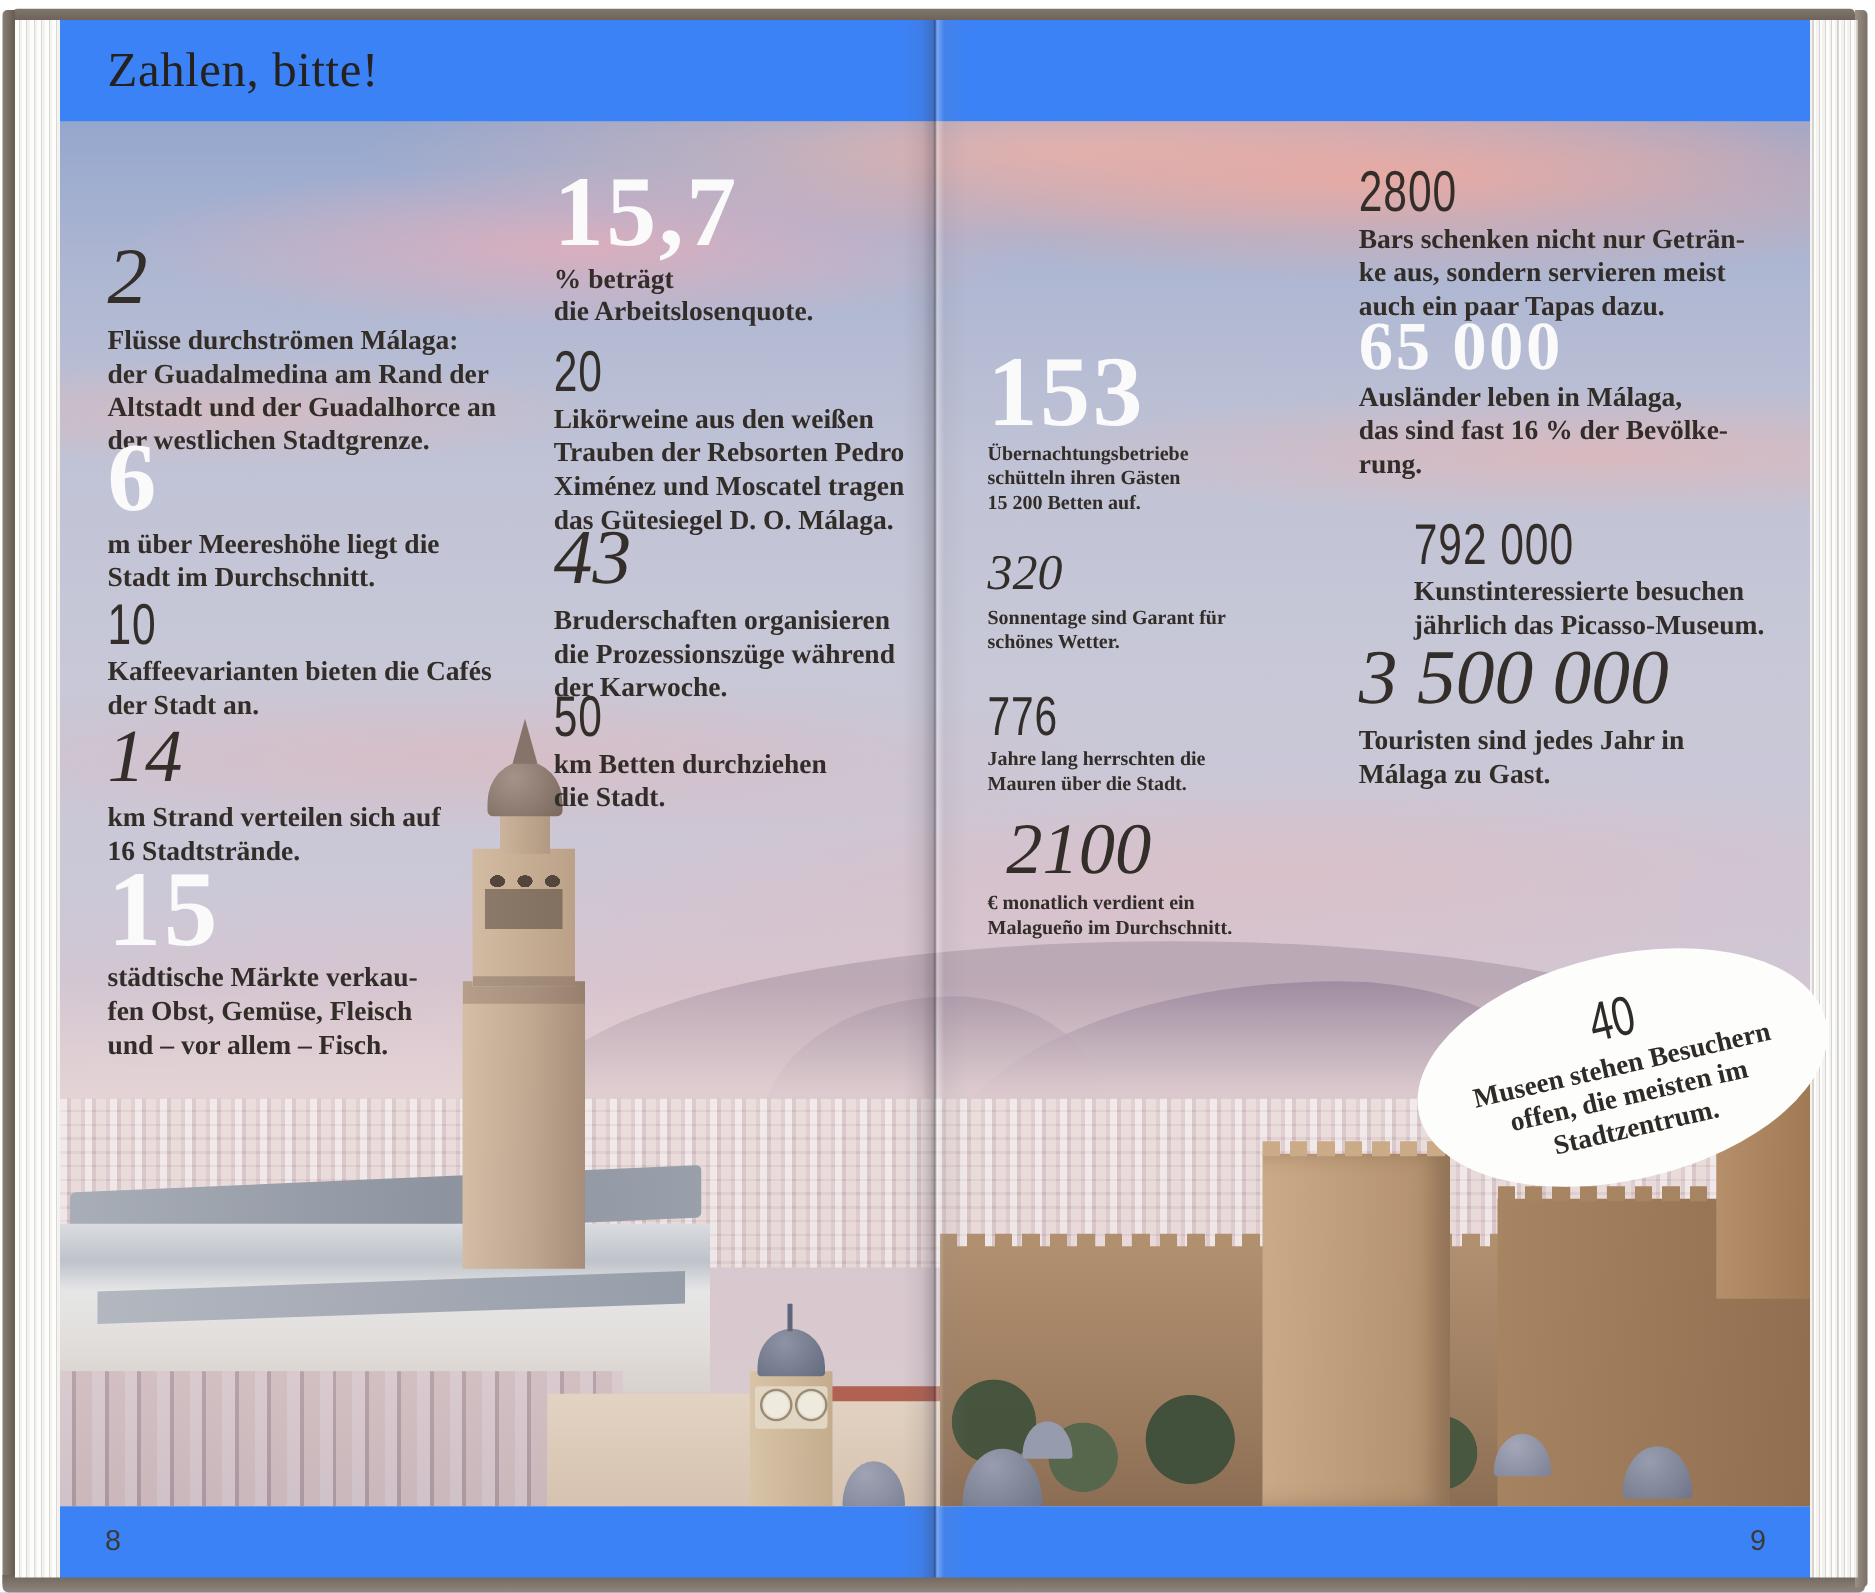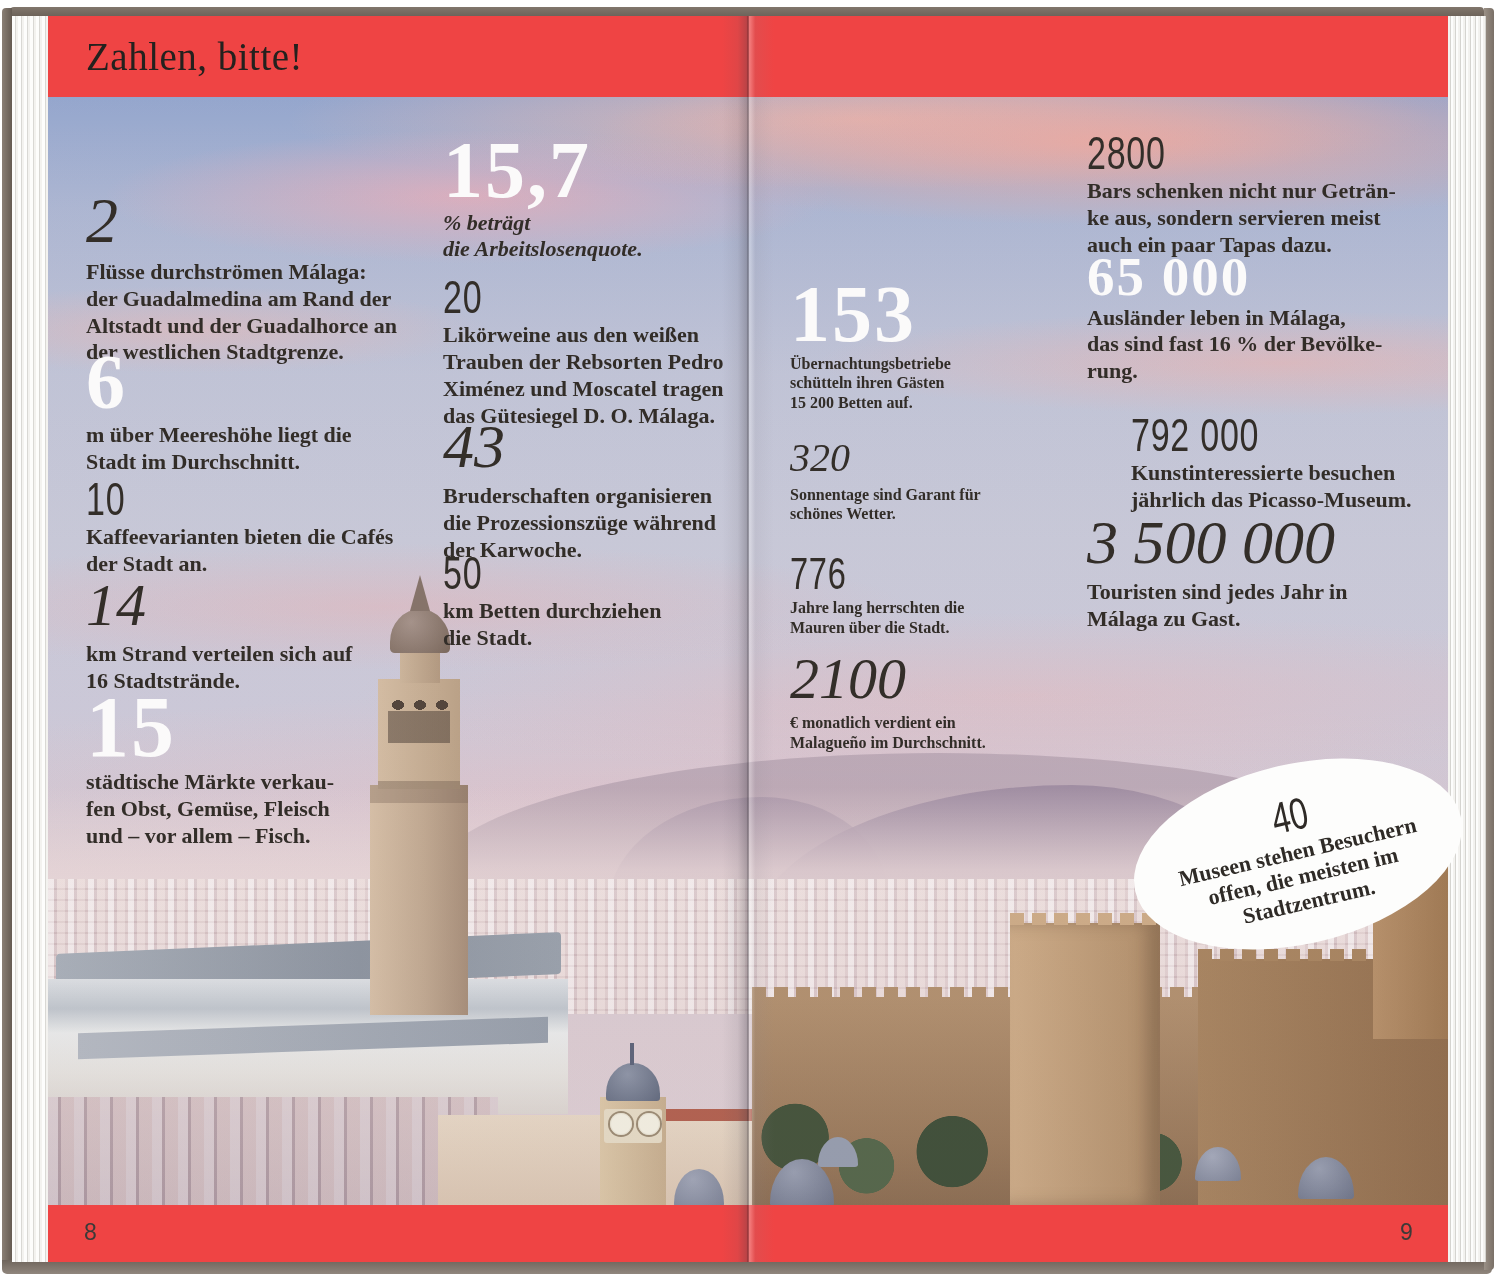--- a/index.html
+++ b/index.html
@@ -7,21 +7,21 @@
   
   .book{position:absolute;inset:0;}
   .edge-top{position:absolute;left:10px;top:7px;right:16px;height:9px;background:linear-gradient(180deg,#81766c,#6d635a);border-radius:4px 4px 0 0;}
   .edge-left{position:absolute;left:2px;top:8px;width:10px;bottom:4px;background:linear-gradient(90deg,#8a7f75,#655b52);border-radius:4px 0 0 4px;}
   .edge-bottom{position:absolute;left:2px;bottom:0px;right:8px;height:14px;background:linear-gradient(180deg,#6f655c,#90867d);border-radius:0 0 5px 5px;}
   .edge-right{position:absolute;right:6px;top:8px;width:10px;bottom:4px;background:linear-gradient(90deg,#9a9086,#7a7067);border-radius:0 4px 4px 0;}
   .stack-left{position:absolute;left:12px;top:16px;width:36px;bottom:12px;
     background:repeating-linear-gradient(90deg,#fdfdfc 0 3px,#d9d8d4 3px 4px,#f3f2ef 4px 6px);}
   .stack-right{position:absolute;right:14px;top:16px;width:38px;bottom:12px;
     background:repeating-linear-gradient(90deg,#f3f2ef 0 2px,#d5d4d0 2px 3px,#fdfdfc 3px 5px);}
-  .pages{position:absolute;left:48px;top:16px;right:52px;bottom:12px;background:#ef4444;}
+  .pages{position:absolute;left:48px;top:16px;right:52px;bottom:12px;background:#3b82f6;}
   .gutter{position:absolute;left:674px;width:52px;top:0;bottom:0;z-index:40;
     background:linear-gradient(90deg,rgba(90,85,95,0) 0%,rgba(90,85,95,.10) 30%,rgba(70,65,75,.30) 47%,rgba(35,32,40,.48) 50%,rgba(255,255,255,.30) 53%,rgba(140,135,145,.12) 64%,rgba(90,85,95,0) 100%);}
   
   .heading{position:absolute;left:38px;top:18px;font-size:39px;color:#24211e;letter-spacing:.5px;z-index:50;}
   .folio{position:absolute;bottom:16px;font-family:"Liberation Sans",sans-serif;font-size:23px;color:#3c3a38;z-index:50;}
   .folio-left{left:36px;} .folio-right{left:1352px;}
   
   .photo{position:absolute;left:0;top:81px;width:1400px;height:1108px;overflow:hidden;z-index:1;
     background:
       radial-gradient(ellipse 760px 120px at 76% 4%, rgba(238,168,158,.85), transparent 70%),
@@ -202,21 +202,21 @@
     </div>
     <div class="stat" style="left:38px;top:672px;">
       <div class="num num-white" style="font-size:86px;">15</div>
       <div class="desc" style="margin-top:2px;">städtische Märkte verkau-
 fen Obst, Gemüse, Fleisch
 und – vor allem – Fisch.</div>
     </div>
 
     <div class="stat" style="left:395px;top:118px;">
       <div class="num num-white" style="font-size:80px;">15,7</div>
-      <div class="desc" style="margin-top:2px;font-style:italic;">% beträgt
+      <div class="desc" style="margin-top:2px;">% beträgt
 die Arbeitslosenquote.</div>
     </div>
     <div class="stat" style="left:395px;top:260px;">
       <div class="num num-cond" style="font-size:46px;">20</div>
       <div class="desc" style="margin-top:4px;">Likörweine aus den weißen
 Trauben der Rebsorten Pedro
 Ximénez und Moscatel tragen
 das Gütesiegel D. O. Málaga.</div>
     </div>
     <div class="stat" style="left:395px;top:402px;">
@@ -241,21 +241,21 @@
       <div class="num num-italic" style="font-size:40px;">320</div>
       <div class="desc desc-sm">Sonnentage sind Garant für
 schönes Wetter.</div>
     </div>
     <div class="stat" style="left:742px;top:538px;">
       <div class="num num-cond" style="font-size:44px;">776</div>
       <div class="desc desc-sm" style="margin-top:4px;">Jahre lang herrschten die
 Mauren über die Stadt.</div>
     </div>
     <div class="stat" style="left:742px;top:636px;">
-      <div class="num num-italic" style="font-size:58px;">2100</div>
+      <div class="num num-italic" style="font-size:58px;margin-left:15px;">2100</div>
       <div class="desc desc-sm">€ monatlich verdient ein
 Malagueño im Durchschnitt.</div>
     </div>
 
     <div class="stat" style="left:1039px;top:116px;">
       <div class="num num-cond" style="font-size:46px;">2800</div>
       <div class="desc" style="margin-top:4px;">Bars schenken nicht nur Geträn-
 ke aus, sondern servieren meist
 auch ein paar Tapas dazu.</div>
     </div>

